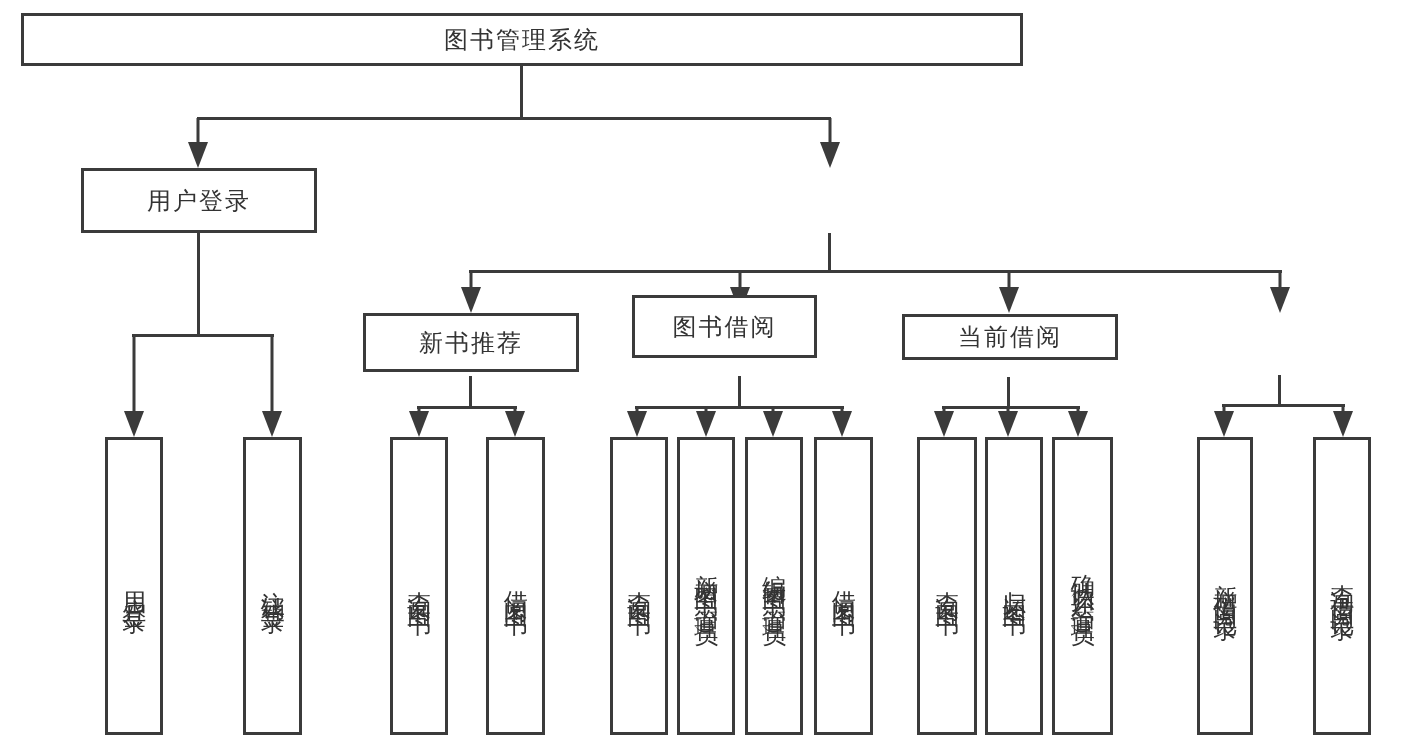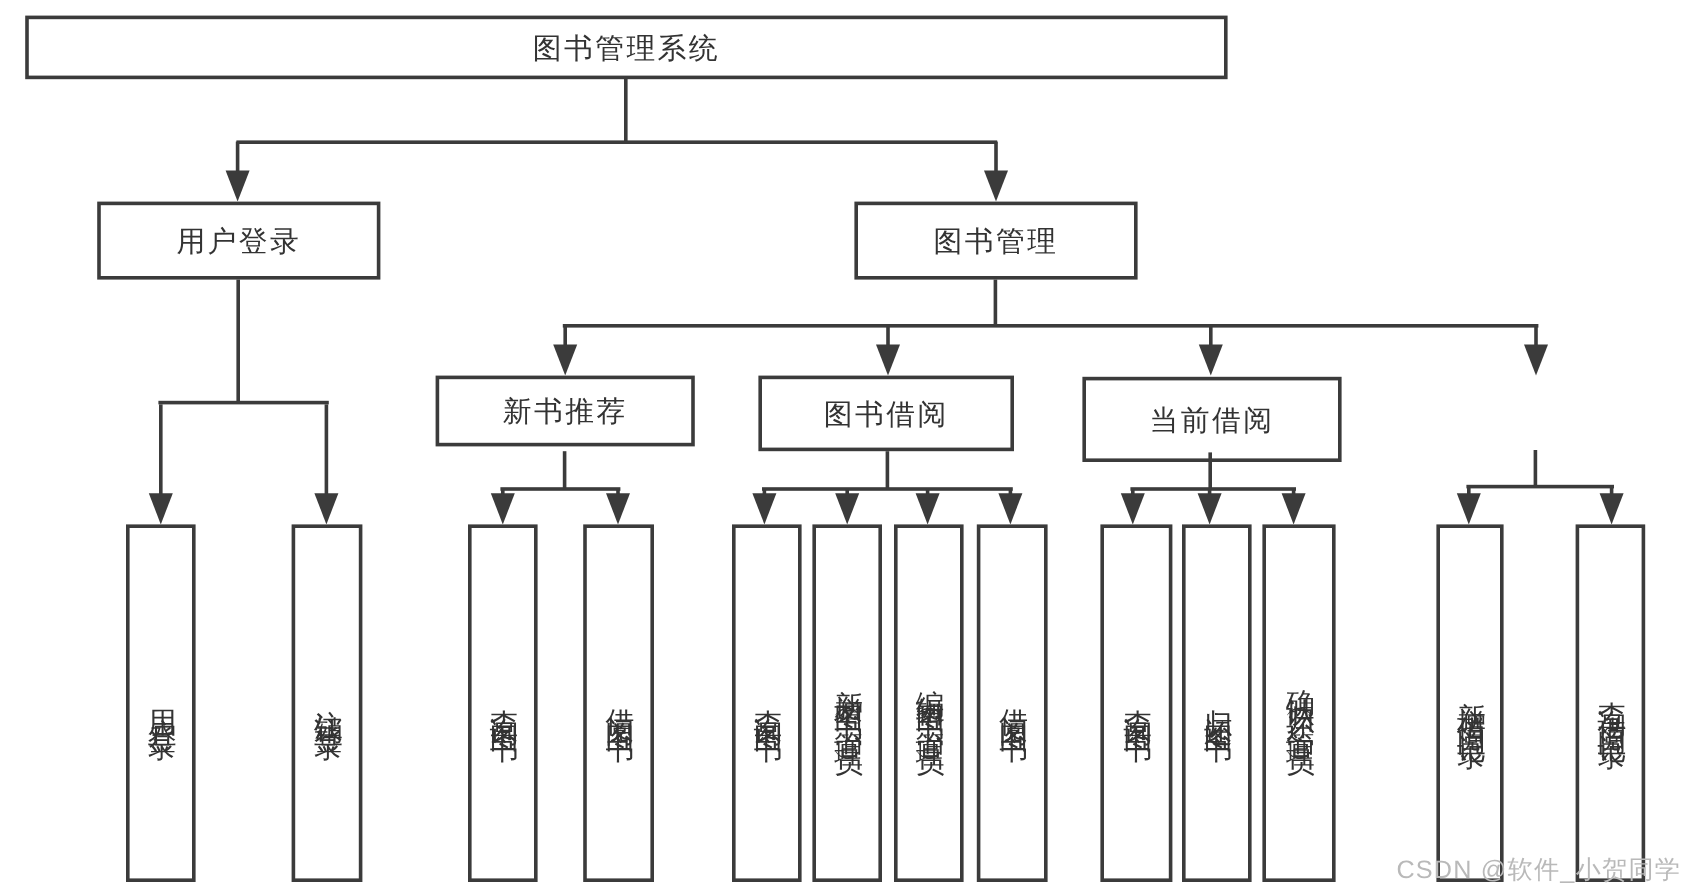--- a/index.html
+++ b/index.html
@@ -79,43 +79,40 @@
   </div>
 
   <div class="vline" style="left:520px;top:65px;height:55px"></div>
   <div class="hline" style="left:197px;top:117px;width:634px"></div>
   <div class="arrow" style="left:188px;top:118px;height:50px"></div>
   <div class="arrow" style="left:820px;top:118px;height:50px"></div>
 
   <div class="box" style="left:81px;top:168px;width:236px;height:65px">
     <span class="hlabel">用户登录</span>
   </div>
-  <div class="box" style="left:712px;top:168px;width:236px;height:65px">
-    <span class="hlabel">图书管理</span>
-  </div>
 
   <div class="vline" style="left:197px;top:233px;height:103px"></div>
   <div class="hline" style="left:132px;top:334px;width:142px"></div>
   <div class="arrow" style="left:124px;top:337px;height:100px"></div>
   <div class="arrow" style="left:262px;top:337px;height:100px"></div>
 
   <div class="vline" style="left:828px;top:233px;height:39px"></div>
   <div class="hline" style="left:469px;top:270px;width:813px"></div>
   <div class="arrow" style="left:461px;top:272px;height:41px"></div>
   <div class="arrow" style="left:730px;top:272px;height:41px"></div>
   <div class="arrow" style="left:999px;top:272px;height:41px"></div>
   <div class="arrow" style="left:1270px;top:272px;height:41px"></div>
 
   <div class="box" style="left:363px;top:313px;width:216px;height:59px">
     <span class="hlabel">新书推荐</span>
   </div>
-  <div class="box" style="left:632px;top:313px;width:213px;height:63px">
+  <div class="box" style="left:632px;top:295px;width:185px;height:63px">
     <span class="hlabel">图书借阅</span>
   </div>
-  <div class="box" style="left:902px;top:314px;width:216px;height:71px">
+  <div class="box" style="left:902px;top:314px;width:216px;height:46px">
     <span class="hlabel">当前借阅</span>
   </div>
 
   <div class="vline" style="left:469px;top:376px;height:32px"></div>
   <div class="hline" style="left:417px;top:406px;width:100px"></div>
   <div class="arrow" style="left:409px;top:408px;height:29px"></div>
   <div class="arrow" style="left:505px;top:408px;height:29px"></div>
 
   <div class="vline" style="left:738px;top:376px;height:32px"></div>
   <div class="hline" style="left:635px;top:406px;width:209px"></div>
@@ -172,15 +169,14 @@
     <span class="vlabel">确认归还（管理员）</span>
   </div>
 
   <div class="box leaf" style="left:1197px;top:437px;width:56px;height:298px">
     <span class="vlabel">新增借阅记录</span>
   </div>
   <div class="box leaf" style="left:1313px;top:437px;width:58px;height:298px">
     <span class="vlabel">查询借阅记录</span>
   </div>
 
-  <div class="watermark">CSDN @软件_小贺同学</div>
 
 </div>
 
 </body></html>

